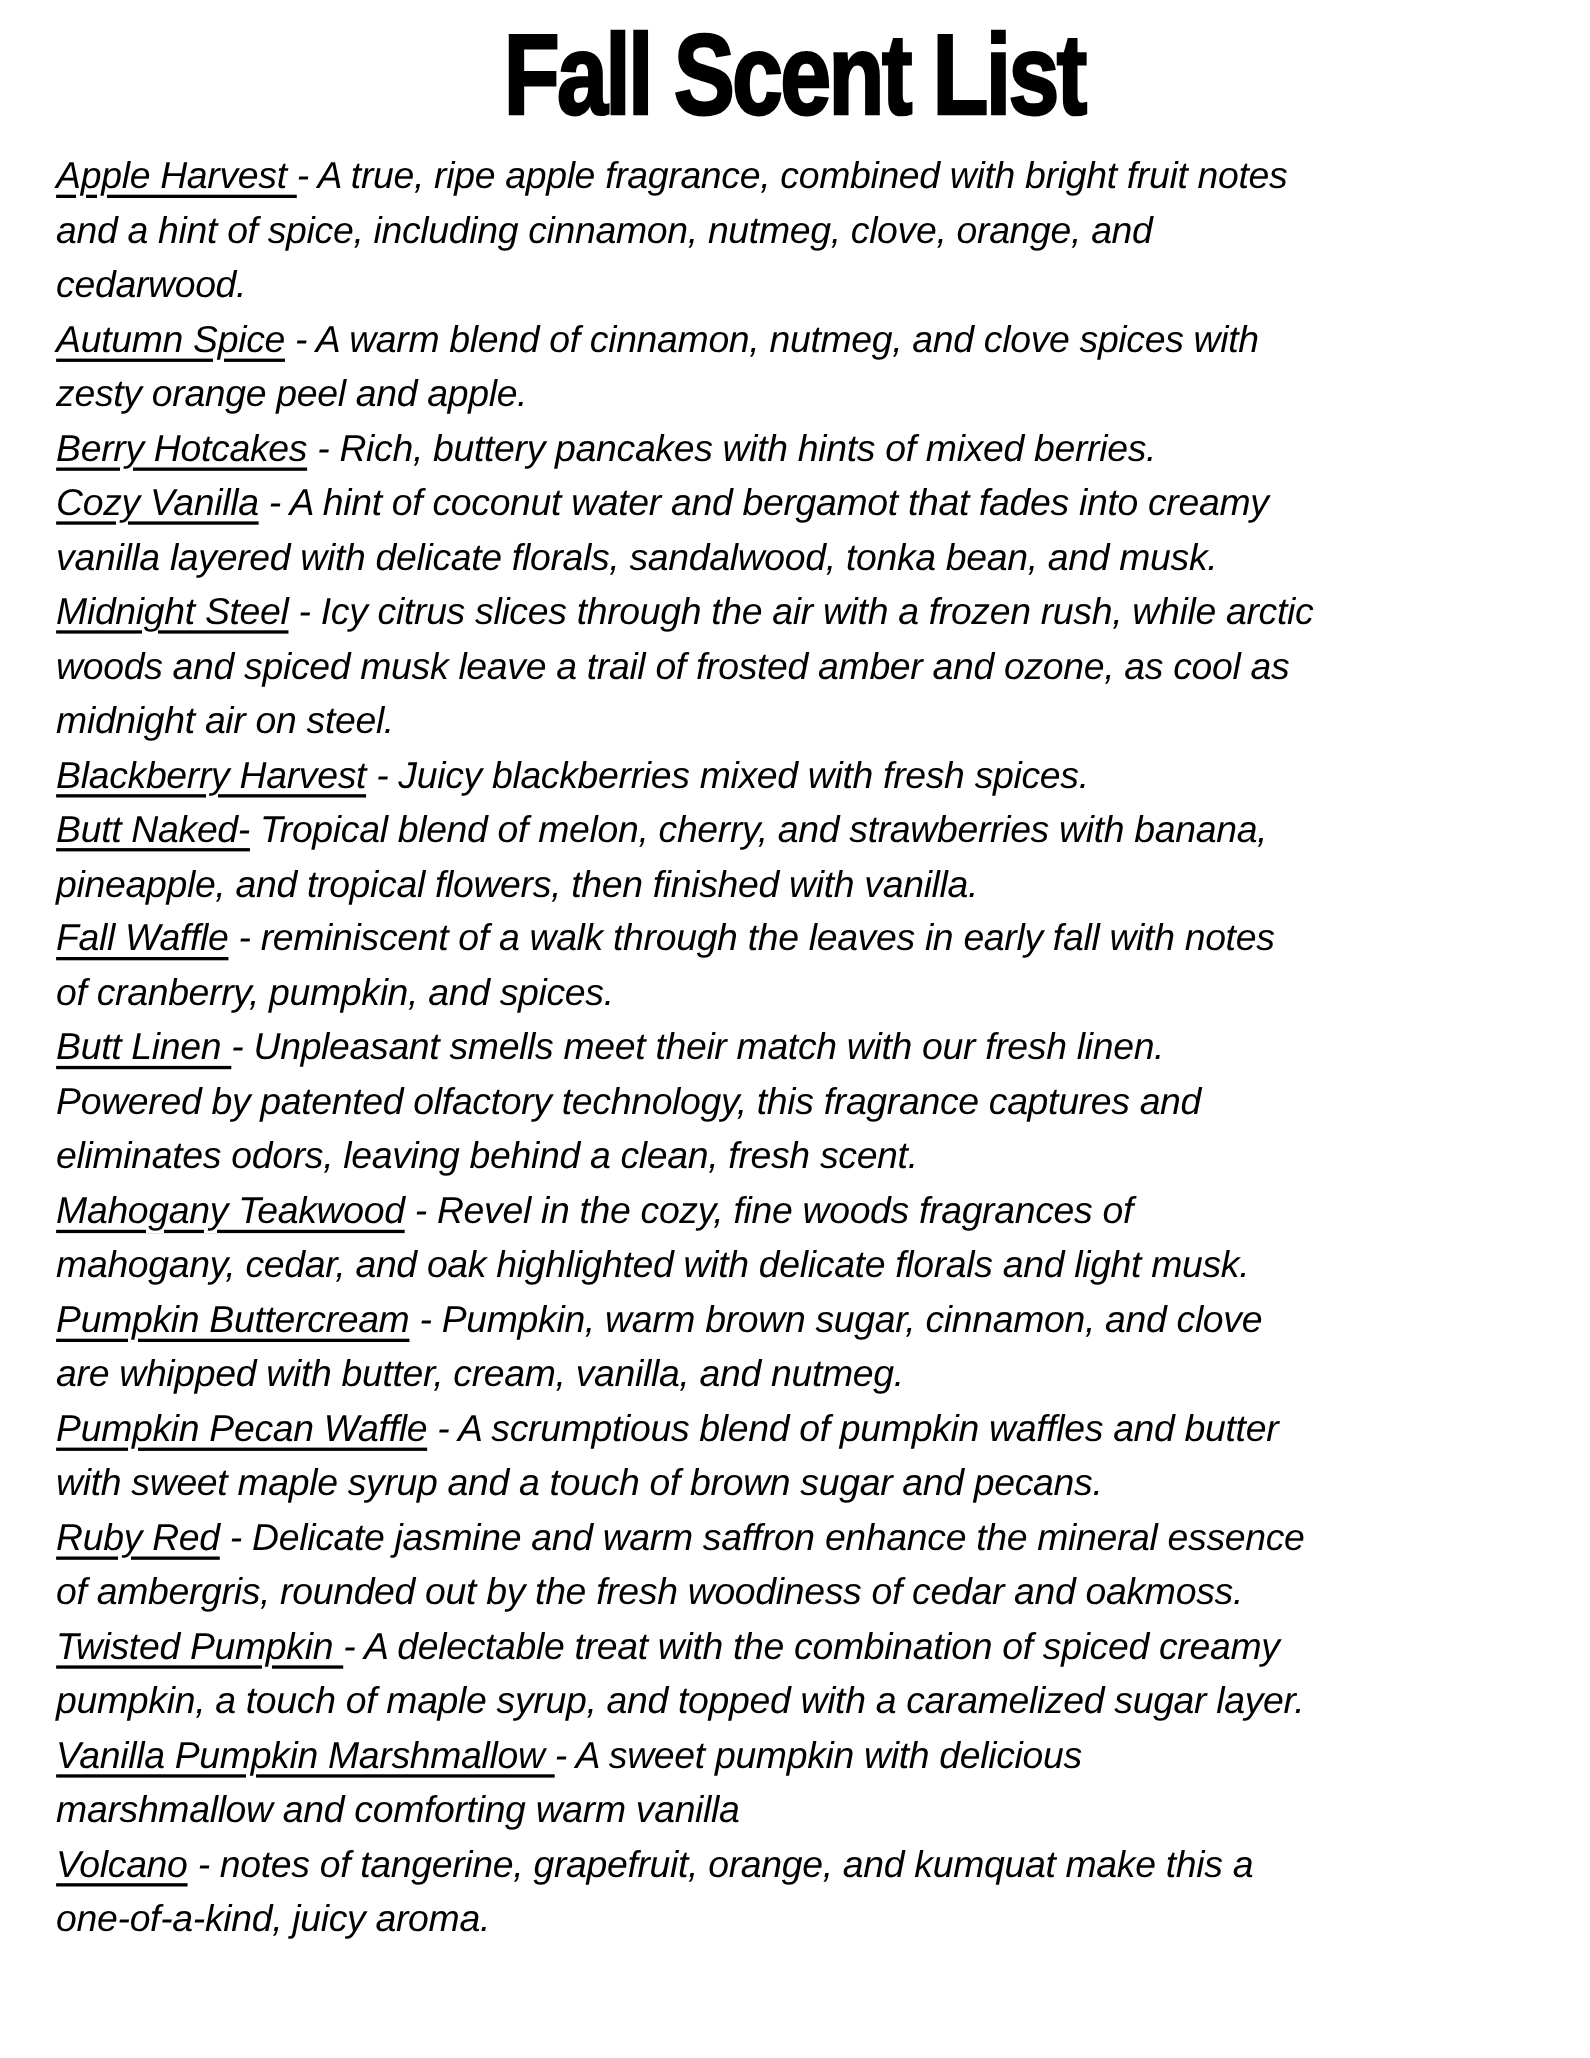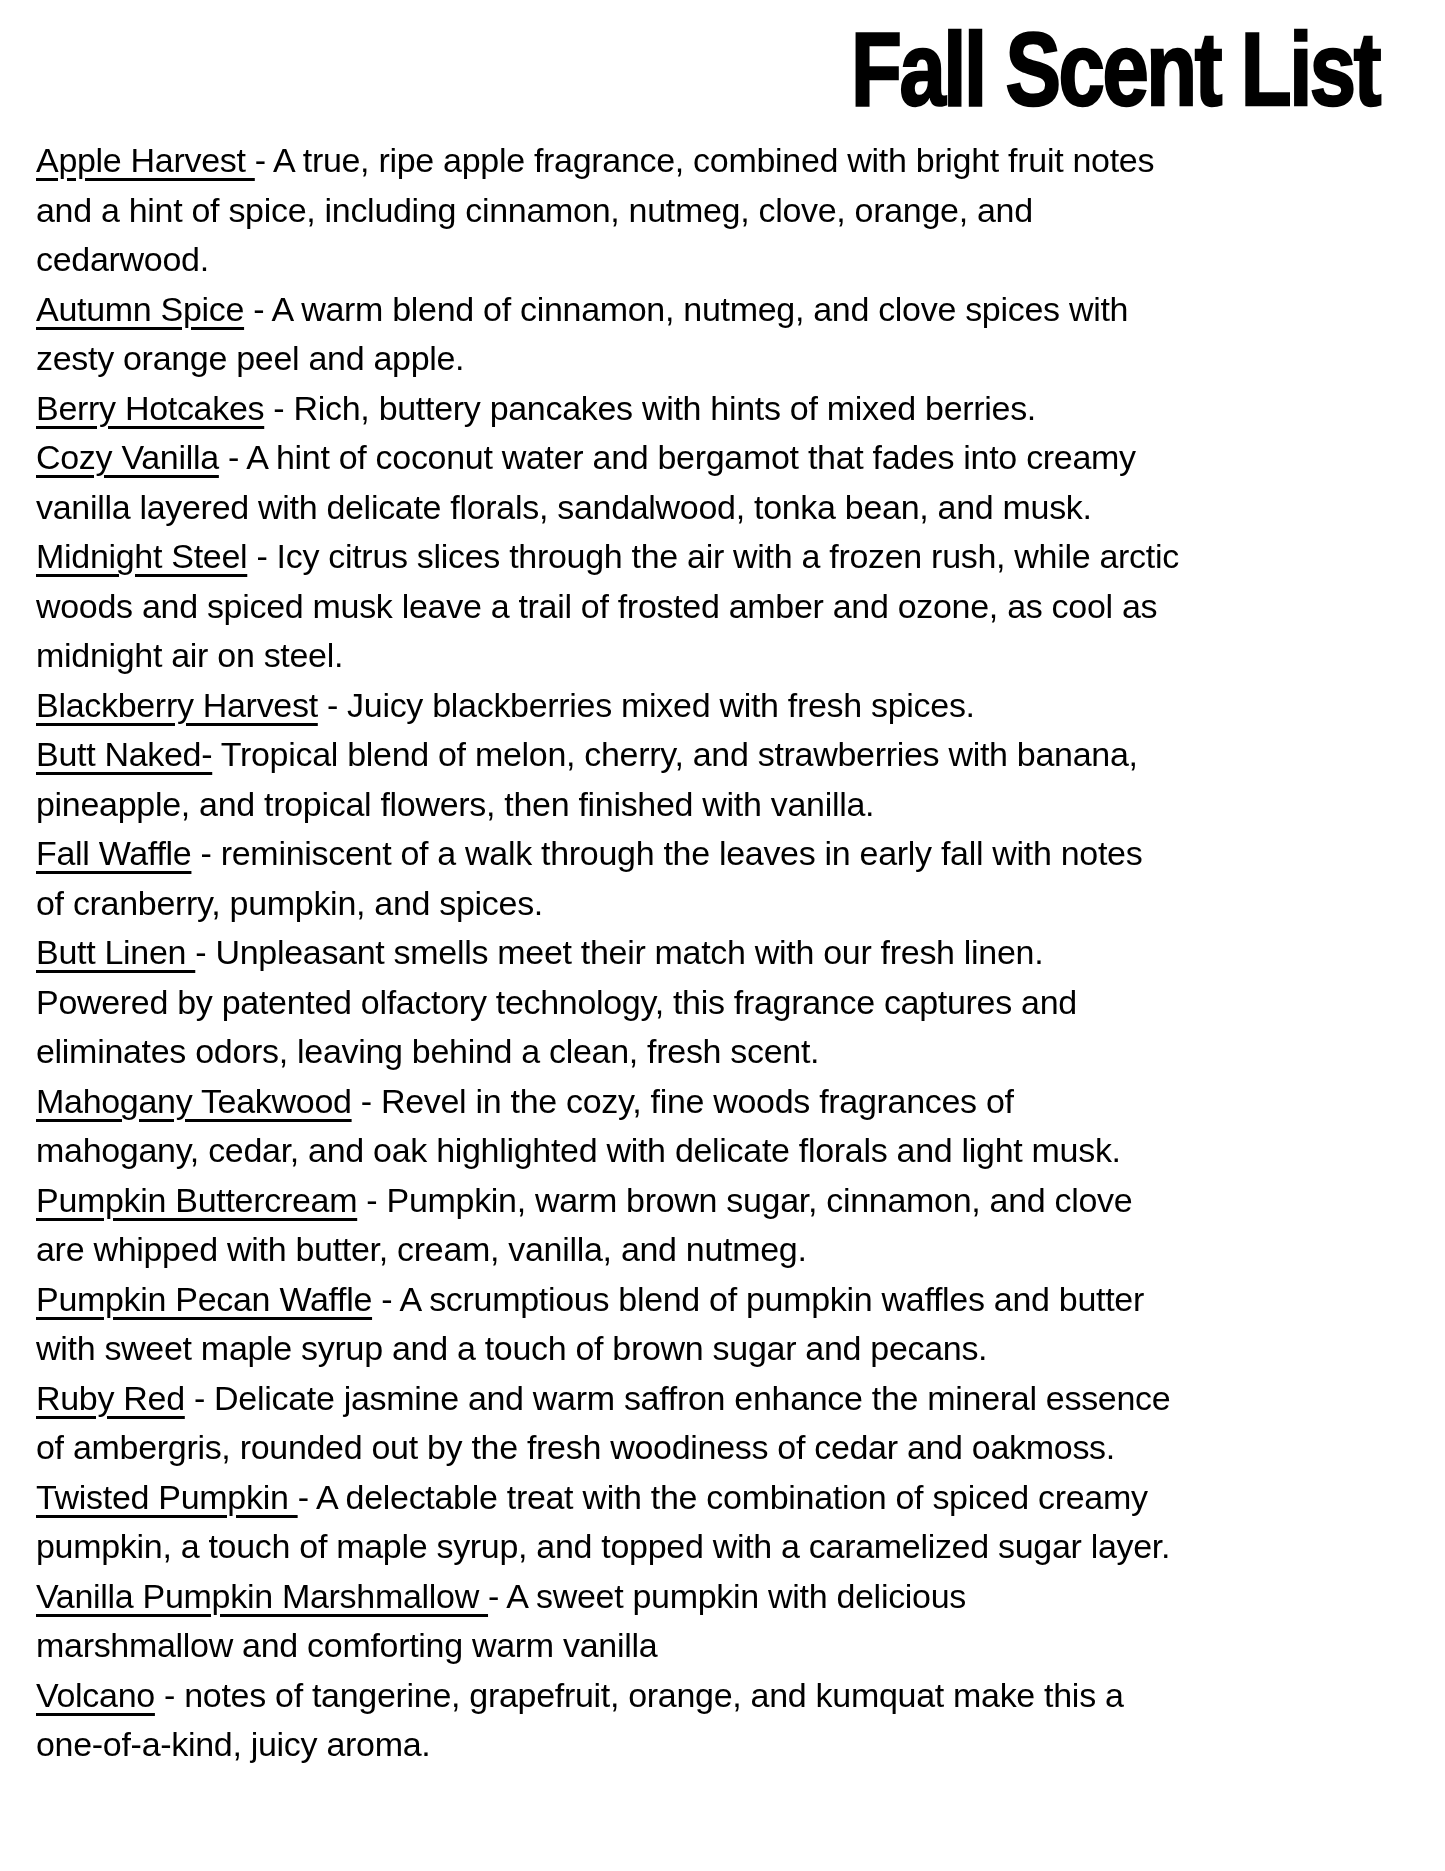--- a/index.html
+++ b/index.html
@@ -7,35 +7,36 @@
     width: 1445px;
     height: 1871px;
     background: #ffffff;
     color: #000000;
     font-family: "Liberation Sans", "DejaVu Sans", sans-serif;
     overflow: hidden;
   }
   .page { width: 1445px; height: 1871px; }
   .title {
     margin: 16px 0 10px 0;
-    text-align: right;
+    text-align: center;
     font-size: 104px;
     line-height: 1.02;
     font-weight: bold;
     color: #000000;
   }
   .title-inner {
     display: inline-block;
     transform: scaleX(0.80);
     transform-origin: 50% 50%;
     letter-spacing: -3px;
     -webkit-text-stroke: 2.5px #000000;
   }
   .scent-list {
-    padding: 4px 40px 0 36px;
+    padding: 4px 40px 0 51px;
+    font-style: italic;
   }
   .entry {
     margin: 0;
     font-size: 34px;
     line-height: 49.5px;
     letter-spacing: -0.3px;
     white-space: pre-line;
     color: #000000;
   }
   .scent-name {

